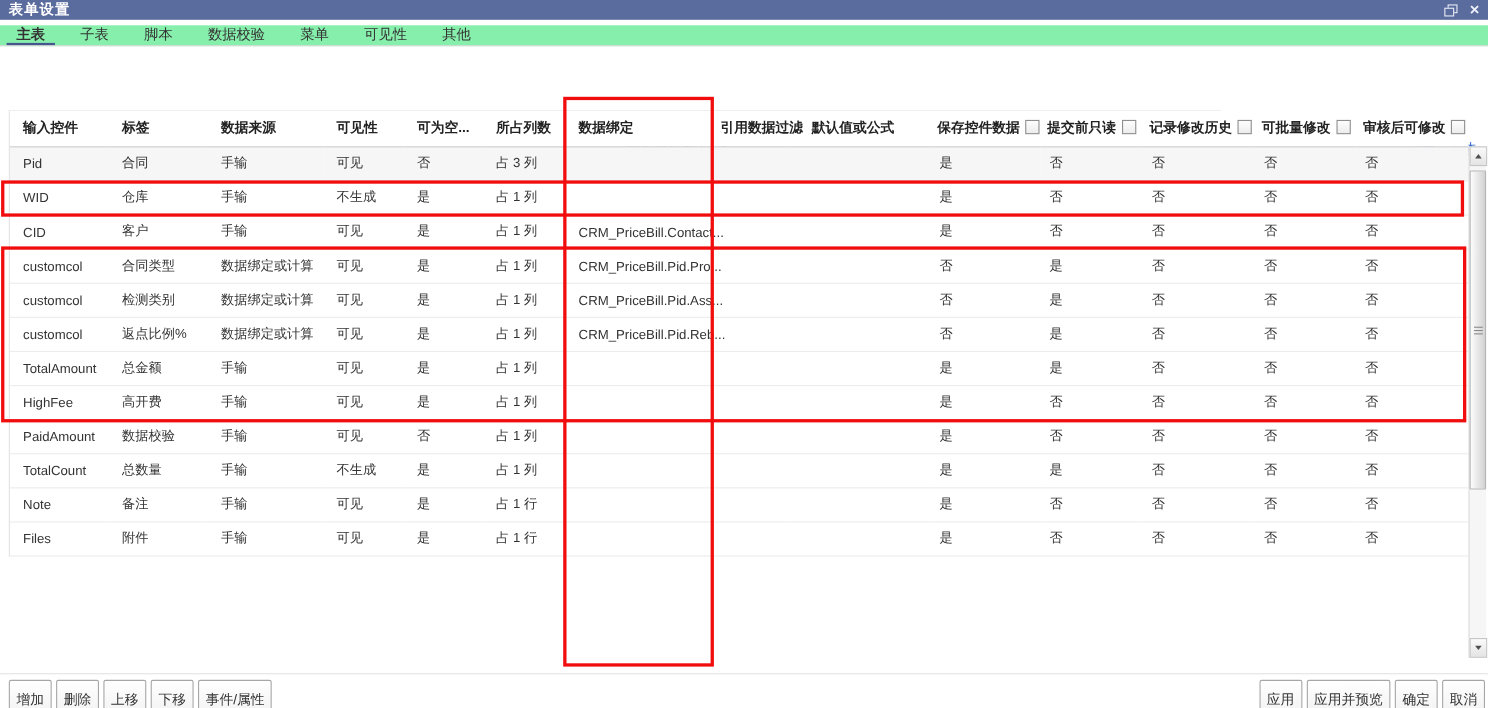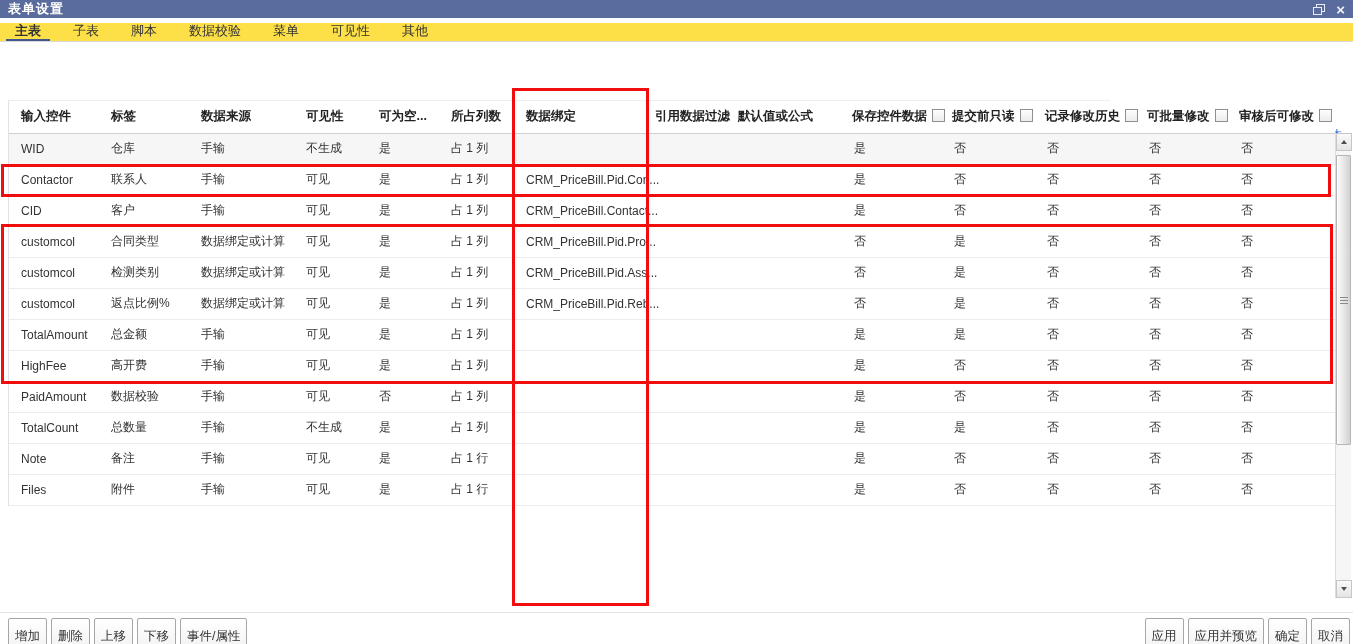--- a/index.html
+++ b/index.html
@@ -19,21 +19,21 @@
   .titlebar .title { font-size:13px; font-weight:bold; letter-spacing:1px; }
   .titlebar .winbtns { margin-left:auto; display:flex; align-items:center; gap:10px; }
   .restore { display:inline-block; width:13px; height:11px; position:relative; cursor:pointer; }
   .restore .r1 { position:absolute; top:0; left:3px; width:9px; height:8px; border:1px solid #e8ecf7; }
   .restore .r2 { position:absolute; top:3px; left:0; width:9px; height:8px; border:1px solid #e8ecf7; background:var(--titlebar,#5a6b9d); }
   .closex { font-size:15px; font-weight:bold; line-height:1; color:#eef1fa; cursor:pointer; }
 
   
   .tabbar {
     position:absolute; top:23px; left:0; width:100%; height:19px;
-    border-bottom:1px solid #d9d9d9; background:#fde047;
+    border-bottom:1px solid #d9d9d9; background:#86efac;
     display:flex; align-items:stretch; padding-left:6px;
   }
   .tab {
     padding:0 9px; margin-right:14px; display:flex; align-items:center;
     font-size:13px; color:#333; cursor:pointer; border-bottom:2px solid transparent;
   }
   .tab.active { border-bottom-color:var(--tab-underline,#47568c); font-weight:bold; }
 
   
   .toolbar { position:absolute; top:58px; left:0; width:100%; height:42px; background:#fff; }
@@ -181,43 +181,43 @@
           <th><span>默认值或公式</span></th>
           <th><span>保存控件数据</span><span class="cb"></span></th>
           <th><span>提交前只读</span><span class="cb"></span></th>
           <th><span>记录修改历史</span><span class="cb"></span></th>
           <th><span>可批量修改</span><span class="cb"></span></th>
           <th><span>审核后可修改</span><span class="cb"></span></th>
         </tr>
       </thead>
     <tbody id="table-body">
         <tr>
+          <td>Pid</td>
+          <td>合同</td>
+          <td>手输</td>
+          <td>可见</td>
+          <td>否</td>
+          <td>占 3 列</td>
+          <td></td>
+          <td></td>
+          <td></td>
+          <td>是</td>
+          <td>否</td>
+          <td>否</td>
+          <td>否</td>
+          <td>否</td>
+        </tr>
+        <tr>
           <td>WID</td>
           <td>仓库</td>
           <td>手输</td>
           <td>不生成</td>
           <td>是</td>
           <td>占 1 列</td>
           <td></td>
-          <td></td>
-          <td></td>
-          <td>是</td>
-          <td>否</td>
-          <td>否</td>
-          <td>否</td>
-          <td>否</td>
-        </tr>
-        <tr>
-          <td>Contactor</td>
-          <td>联系人</td>
-          <td>手输</td>
-          <td>可见</td>
-          <td>是</td>
-          <td>占 1 列</td>
-          <td>CRM_PriceBill.Pid.Con...</td>
           <td></td>
           <td></td>
           <td>是</td>
           <td>否</td>
           <td>否</td>
           <td>否</td>
           <td>否</td>
         </tr>
         <tr>
           <td>CID</td>

